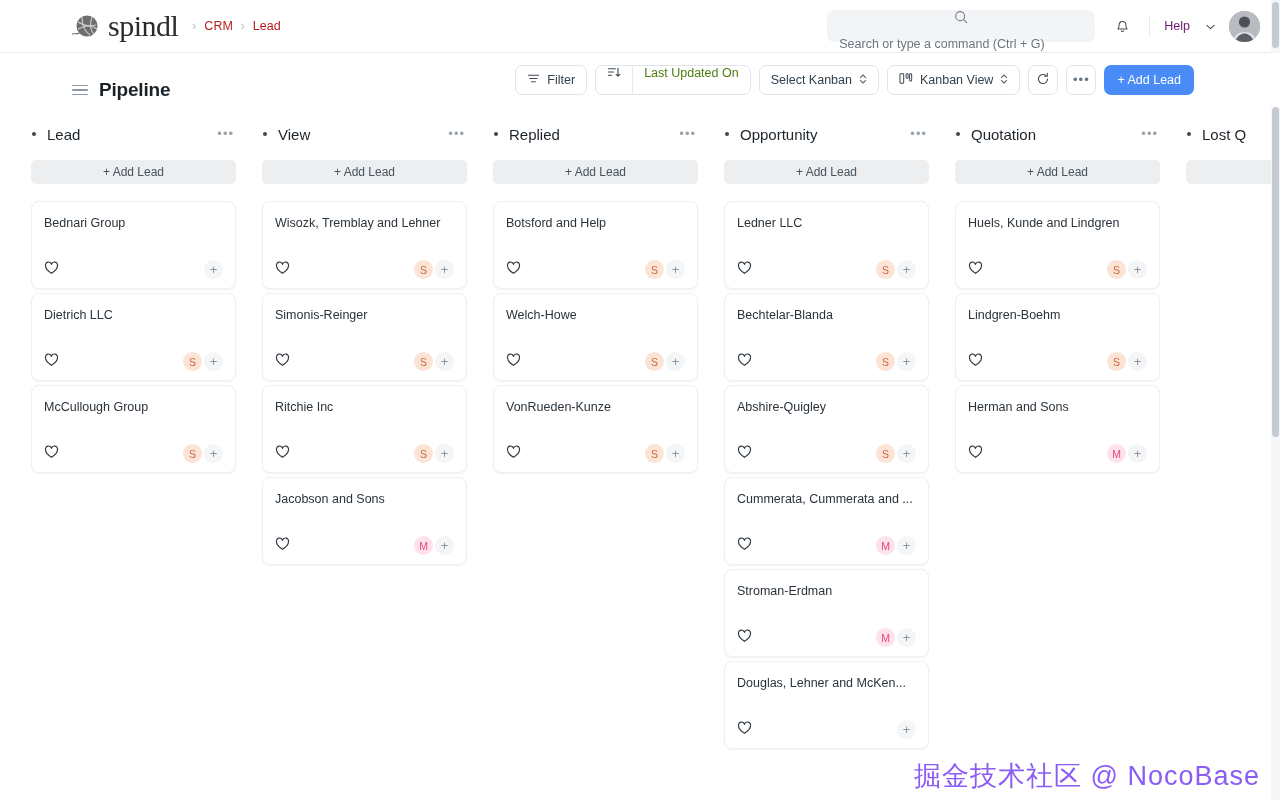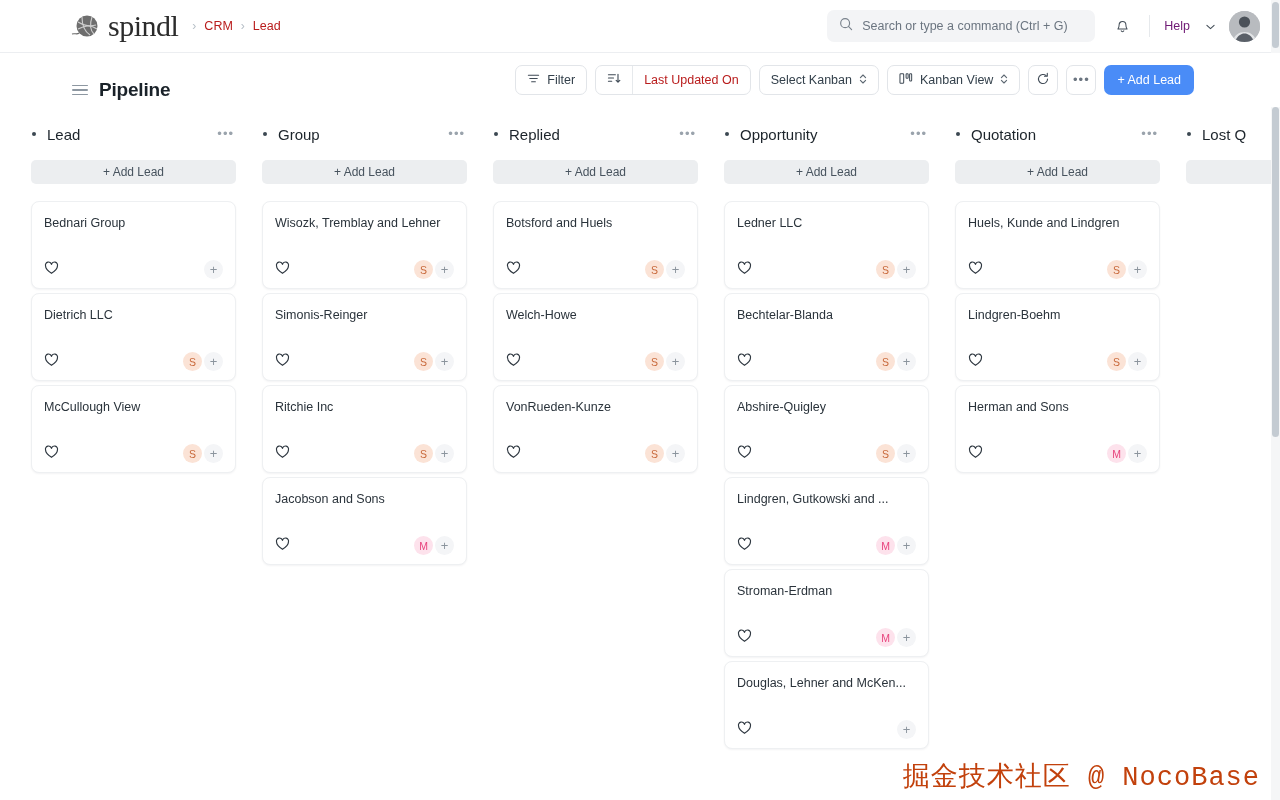--- a/index.html
+++ b/index.html
@@ -54,20 +54,21 @@
   }
   .search-box {
     width: 268px;
     height: 32px;
     background: #f3f4f6;
     border-radius: 7px;
     display: flex;
     align-items: center;
     gap: 9px;
     padding: 0 12px;
+    flex-direction: column;
   }
   .search-box input {
     border: 0; outline: 0; background: transparent;
     font-family: "Liberation Sans", sans-serif;
     font-size: 12.5px;
     color: #3d4852;
     width: 100%;
   }
   .search-box input::placeholder { color: #6b7580; }
   .icon-btn {
@@ -120,23 +121,23 @@
   }
   .tb-group {
     height: 30px;
     border: 1px solid #e2e5e9;
     border-radius: 7px;
     background: #fff;
     display: flex; align-items: stretch;
     overflow: hidden;
   }
   .tb-group > .seg {
-    display: flex; align-items: center; gap: 6px;
+    display: flex; gap: 6px;
     padding: 0 11px;
-    font-size: 12.5px; color: #b91c1c;
+    font-size: 12.5px; color: #4d7c0f;
     white-space: nowrap;
   }
   .tb-group > .seg + .seg { border-left: 1px solid #e6e9ec; }
   .tb-icon-only {
     width: 30px; height: 30px;
     border: 1px solid #e2e5e9;
     border-radius: 7px;
     background: #fff;
     display: flex; align-items: center; justify-content: center;
   }
@@ -250,24 +251,24 @@
     font-size: 13px;
     line-height: 13px;
   }
 
   
   .watermark {
     position: absolute;
     right: 20px;
     bottom: 6px;
     font-size: 27px;
-    color: #c2410c;
+    color: #8b5cf6;
     letter-spacing: 1px;
     white-space: nowrap;
-    font-family: Liberation Mono, monospace;
+    font-family: Liberation Sans, sans-serif;
     user-select: none;
   }
   
   .vscroll {
     position: absolute;
     top: 0; right: 0;
     width: 9px; height: 100%;
     background: #f5f6f7;
   }
   .vscroll .thumb {
@@ -465,37 +466,37 @@
               <span class="heart"><svg width="15" height="14" viewBox="0 0 16 15" fill="none">
                   <path d="M8 13.2S1.6 9.2 1.6 5.1A3.2 3.2 0 0 1 8 3.6a3.2 3.2 0 0 1 6.4 1.5C14.4 9.2 8 13.2 8 13.2Z" stroke="#2f3841" stroke-width="1.25" stroke-linejoin="round"></path>
                 </svg></span>
               <span class="foot-right">
                 <span class="mini-avatar s">S</span>
                 <span class="plus-btn">+</span>
               </span>
             </div>
           </div>
           <div class="card">
-            <div class="card-title">McCullough View</div>
+            <div class="card-title">McCullough Group</div>
             <div class="card-foot">
               <span class="heart"><svg width="15" height="14" viewBox="0 0 16 15" fill="none">
                   <path d="M8 13.2S1.6 9.2 1.6 5.1A3.2 3.2 0 0 1 8 3.6a3.2 3.2 0 0 1 6.4 1.5C14.4 9.2 8 13.2 8 13.2Z" stroke="#2f3841" stroke-width="1.25" stroke-linejoin="round"></path>
                 </svg></span>
               <span class="foot-right">
                 <span class="mini-avatar s">S</span>
                 <span class="plus-btn">+</span>
               </span>
             </div>
           </div>
         </div>
       </div>
       <div class="column">
         <div class="col-head">
           <span class="col-dot"></span>
-          <span class="col-title">Group</span>
+          <span class="col-title">View</span>
           <span class="col-menu">•••</span>
         </div>
         <div class="add-lead">+ Add Lead</div>
         <div class="cards">
           <div class="card">
             <div class="card-title">Wisozk, Tremblay and Lehner</div>
             <div class="card-foot">
               <span class="heart"><svg width="15" height="14" viewBox="0 0 16 15" fill="none">
                   <path d="M8 13.2S1.6 9.2 1.6 5.1A3.2 3.2 0 0 1 8 3.6a3.2 3.2 0 0 1 6.4 1.5C14.4 9.2 8 13.2 8 13.2Z" stroke="#2f3841" stroke-width="1.25" stroke-linejoin="round"></path>
                 </svg></span>
@@ -545,21 +546,21 @@
       </div>
       <div class="column">
         <div class="col-head">
           <span class="col-dot"></span>
           <span class="col-title">Replied</span>
           <span class="col-menu">•••</span>
         </div>
         <div class="add-lead">+ Add Lead</div>
         <div class="cards">
           <div class="card">
-            <div class="card-title">Botsford and Huels</div>
+            <div class="card-title">Botsford and Help</div>
             <div class="card-foot">
               <span class="heart"><svg width="15" height="14" viewBox="0 0 16 15" fill="none">
                   <path d="M8 13.2S1.6 9.2 1.6 5.1A3.2 3.2 0 0 1 8 3.6a3.2 3.2 0 0 1 6.4 1.5C14.4 9.2 8 13.2 8 13.2Z" stroke="#2f3841" stroke-width="1.25" stroke-linejoin="round"></path>
                 </svg></span>
               <span class="foot-right">
                 <span class="mini-avatar s">S</span>
                 <span class="plus-btn">+</span>
               </span>
             </div>
           </div>
@@ -627,21 +628,21 @@
               <span class="heart"><svg width="15" height="14" viewBox="0 0 16 15" fill="none">
                   <path d="M8 13.2S1.6 9.2 1.6 5.1A3.2 3.2 0 0 1 8 3.6a3.2 3.2 0 0 1 6.4 1.5C14.4 9.2 8 13.2 8 13.2Z" stroke="#2f3841" stroke-width="1.25" stroke-linejoin="round"></path>
                 </svg></span>
               <span class="foot-right">
                 <span class="mini-avatar s">S</span>
                 <span class="plus-btn">+</span>
               </span>
             </div>
           </div>
           <div class="card">
-            <div class="card-title">Lindgren, Gutkowski and ...</div>
+            <div class="card-title">Cummerata, Cummerata and ...</div>
             <div class="card-foot">
               <span class="heart"><svg width="15" height="14" viewBox="0 0 16 15" fill="none">
                   <path d="M8 13.2S1.6 9.2 1.6 5.1A3.2 3.2 0 0 1 8 3.6a3.2 3.2 0 0 1 6.4 1.5C14.4 9.2 8 13.2 8 13.2Z" stroke="#2f3841" stroke-width="1.25" stroke-linejoin="round"></path>
                 </svg></span>
               <span class="foot-right">
                 <span class="mini-avatar m">M</span>
                 <span class="plus-btn">+</span>
               </span>
             </div>
           </div>

